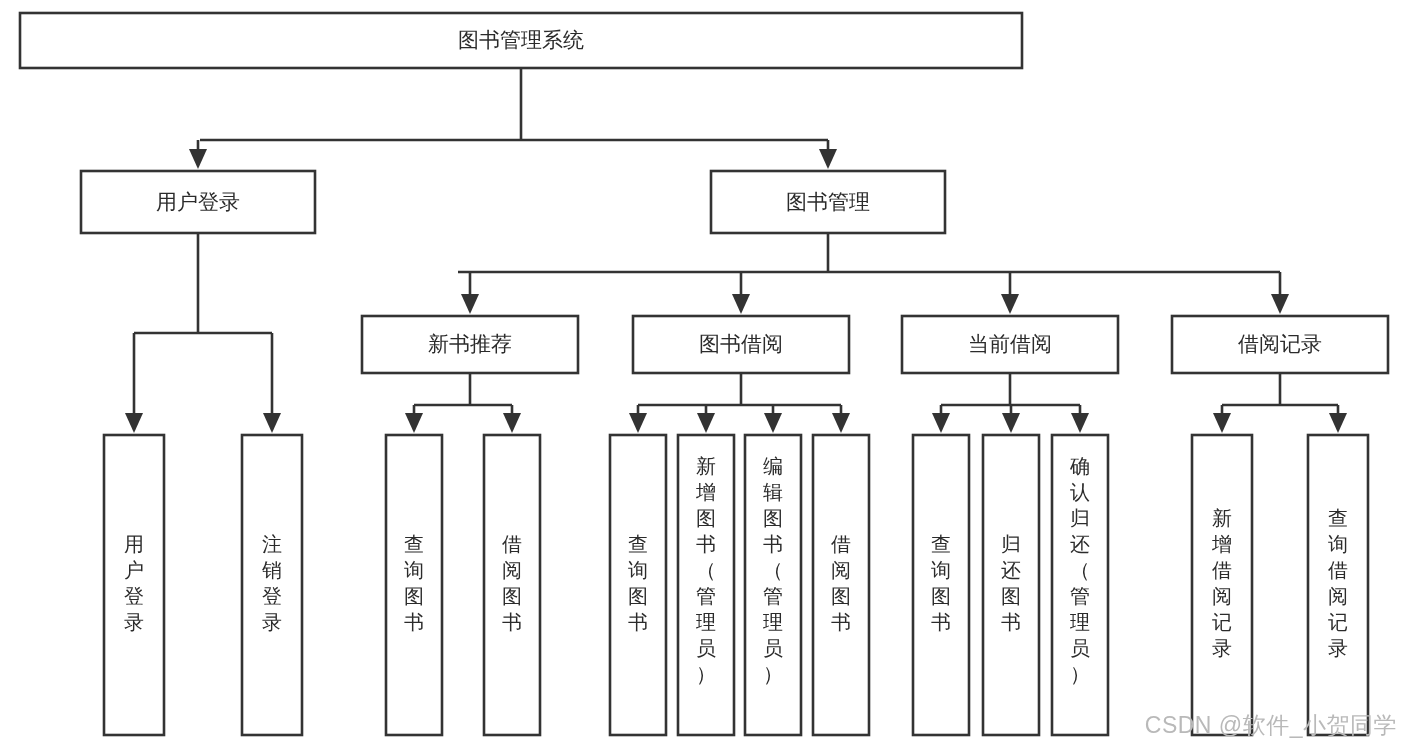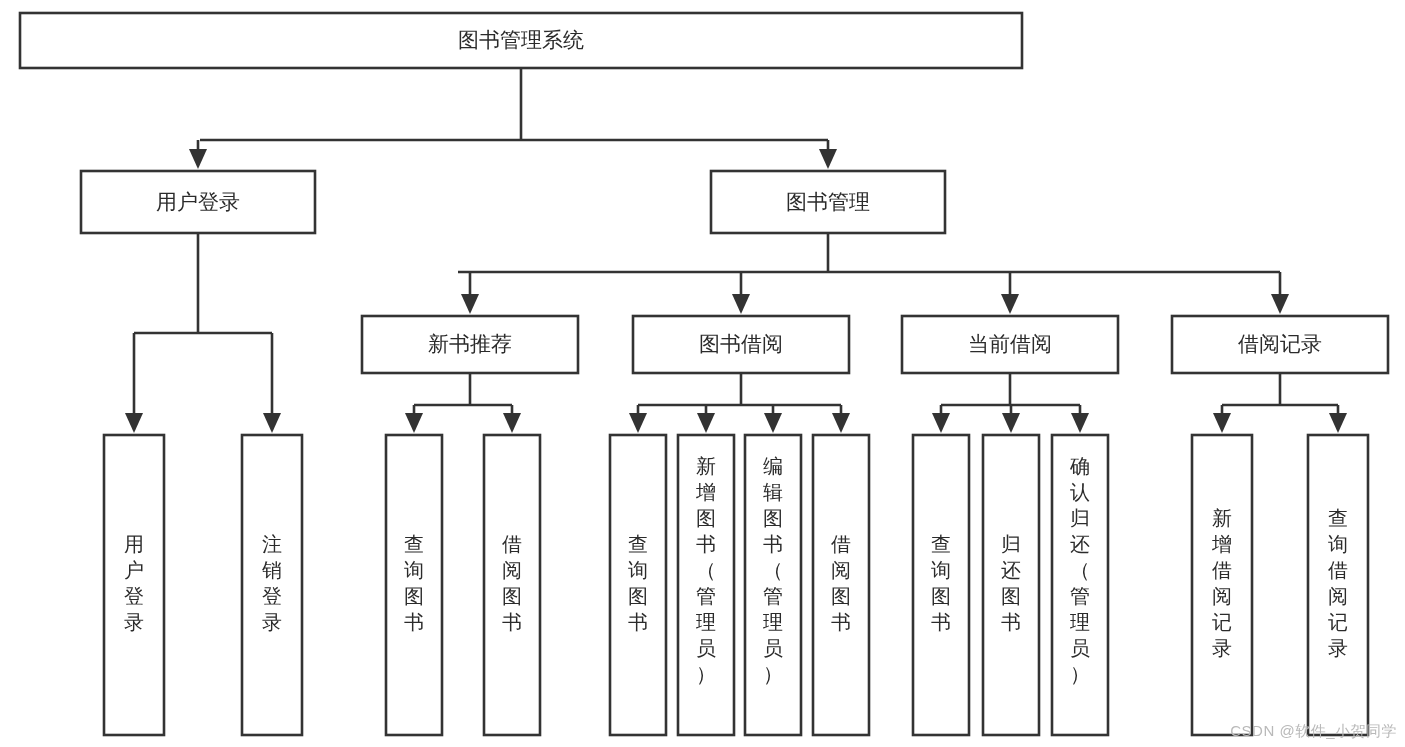--- a/index.html
+++ b/index.html
@@ -52,21 +52,21 @@
   }
   .node-label-v {
     text-anchor: middle;
     font-size: 20px;
   }
   .watermark {
     position: absolute;
     right: 8px;
     bottom: 6px;
     font-family: "Liberation Sans", "DejaVu Sans", sans-serif;
-    font-size: 15px;
+    font-size: 23px;
     color: #b9b9b9;
     white-space: nowrap;
     letter-spacing: 0.5px;
     pointer-events: none;
   }
 </style>
 </head>
 <body>
 
 <div id="diagram-root">

